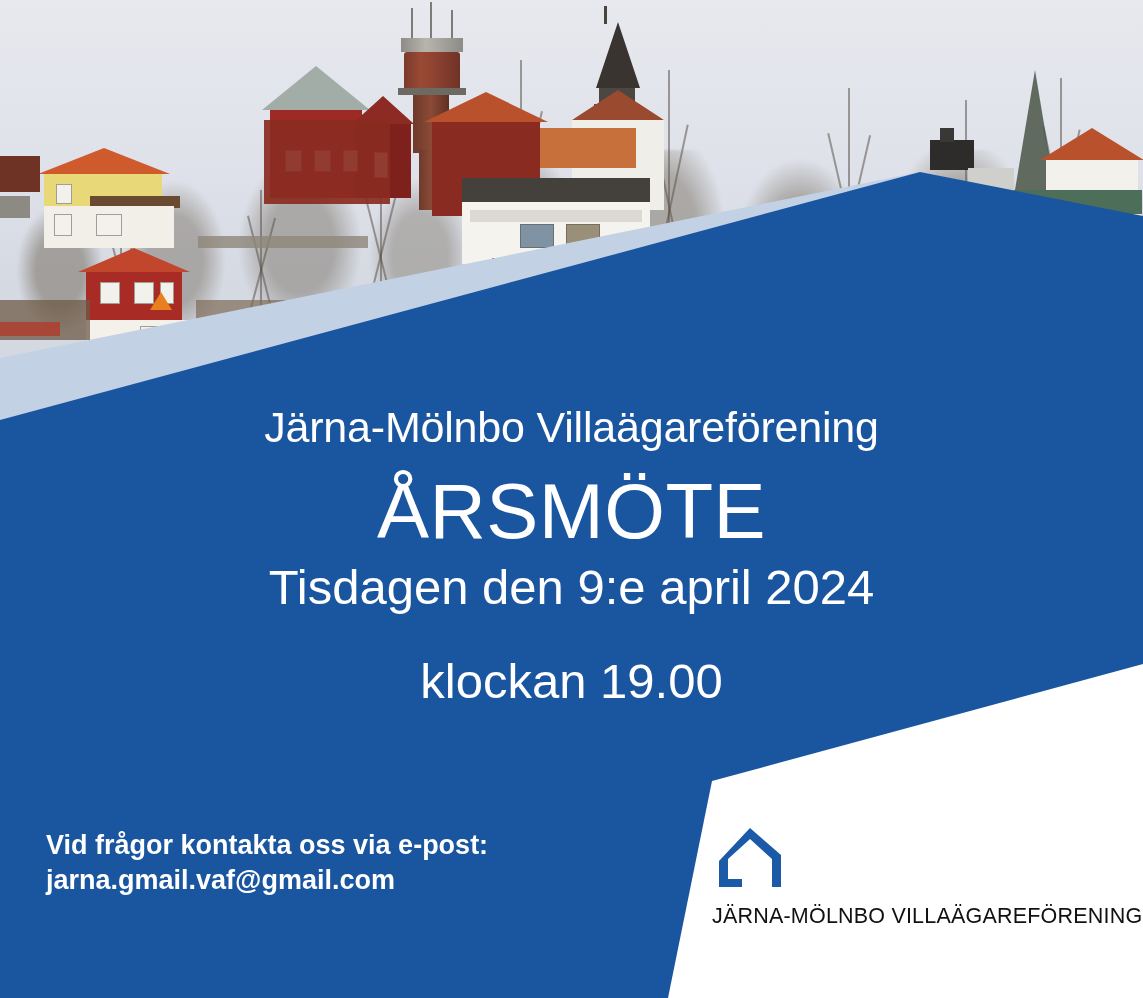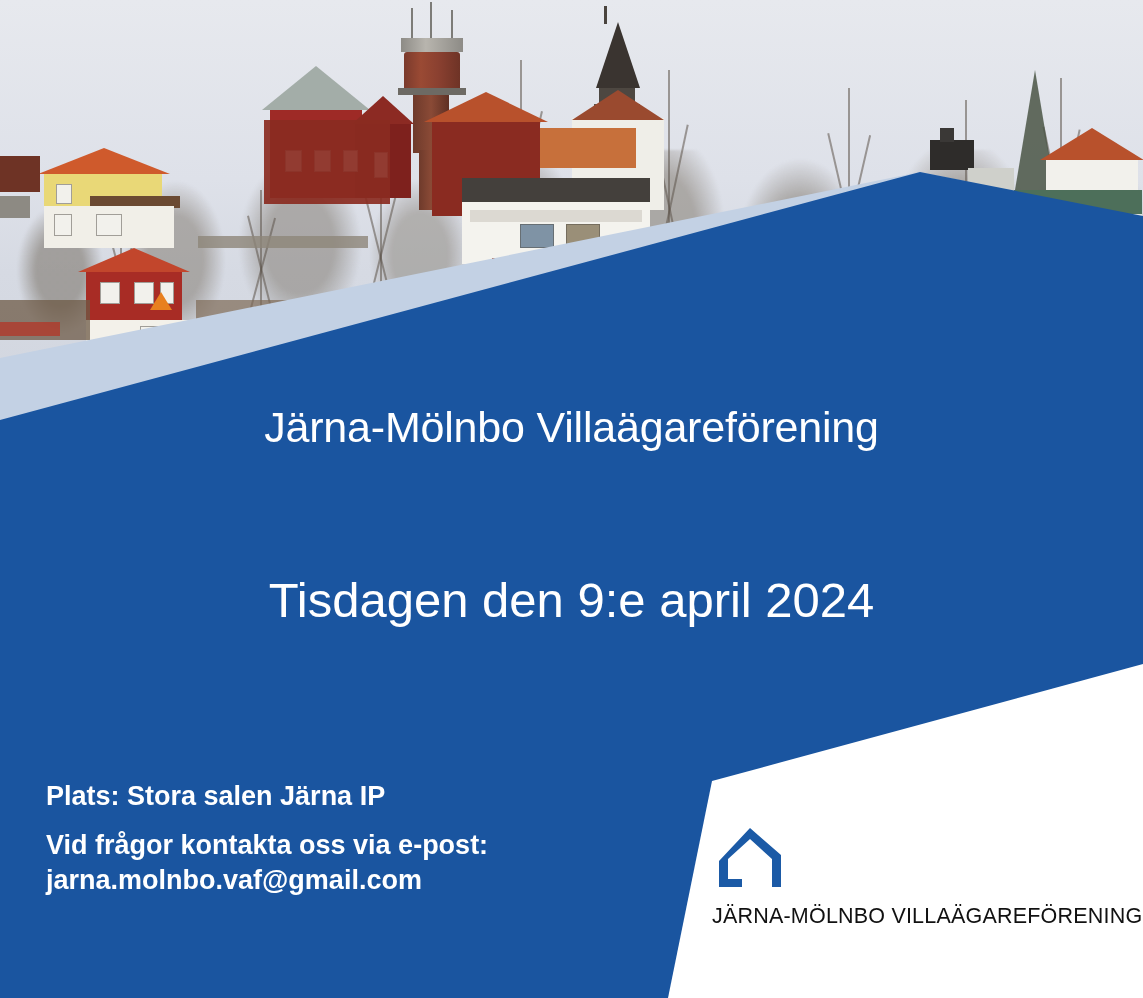--- a/index.html
+++ b/index.html
@@ -129,21 +129,21 @@
     letter-spacing: -0.2px;
     line-height: 1.0;
   }
   .event-title {
     top: 472px;
     font-size: 78px;
     line-height: 1.0;
     letter-spacing: 0.5px;
   }
   .event-date {
-    top: 576px;
+    top: 563px;
     font-size: 49px;
     line-height: 1.0;
   }
   .event-time {
     top: 657px;
     font-size: 49px;
     line-height: 1.0;
   }
 
   .left-block {
@@ -312,29 +312,30 @@
 
     <polygon points="0,358 920,172 1143,218 1143,262 0,424" fill="#c3d1e4"></polygon>
 
     <polygon points="0,420 920,172 1143,216 1143,998 0,998" fill="#1a55a0"></polygon>
 
     <polygon points="712,781 1143,664 1143,998 668,998" fill="#ffffff"></polygon>
   </svg>
 
   <div class="copy org-name">Järna-Mölnbo Villaägareförening</div>
 
+  <div class="copy event-title">ÅRSMÖTE</div>
 
   <div class="copy event-date">Tisdagen den 9:e april 2024</div>
 
-
-  <div class="left-block place-line">Plats: Stora salen Järna IP</div>
+  <div class="copy event-time">klockan 19.00</div>
+
 
   <div class="left-block contact-block">
     <div>Vid frågor kontakta oss via e-post:</div>
-    <div>jarna.molnbo.vaf@gmail.com</div>
+    <div>jarna.gmail.vaf@gmail.com</div>
   </div>
 
   <div class="logo">
     <div class="logo-row">
       <svg class="logo-mark" viewBox="0 0 78 72">
         <path d="M7 40 L7 66 L30 66 L30 58 L16 58 L16 38 L38 18 L60 38 L60 66 L69 66 L69 34 L38 7 Z" fill="#1b5aa6"></path>
       </svg>
     </div>
     <div class="logo-sub">JÄRNA-MÖLNBO VILLAÄGAREFÖRENING</div>
   </div>

